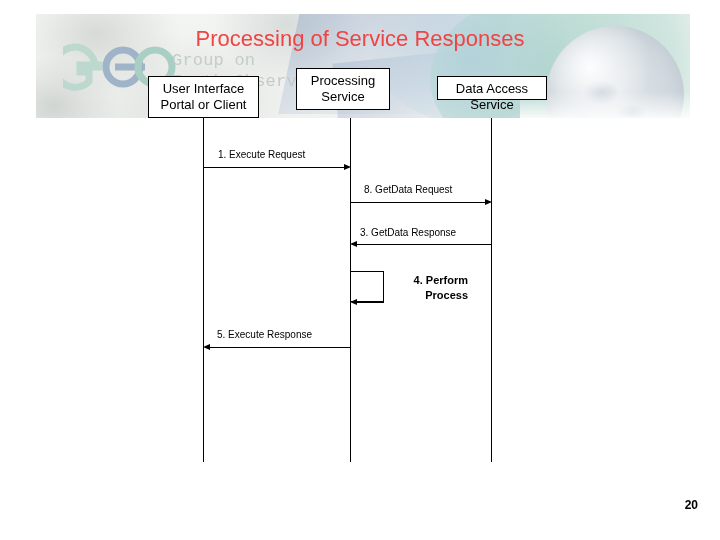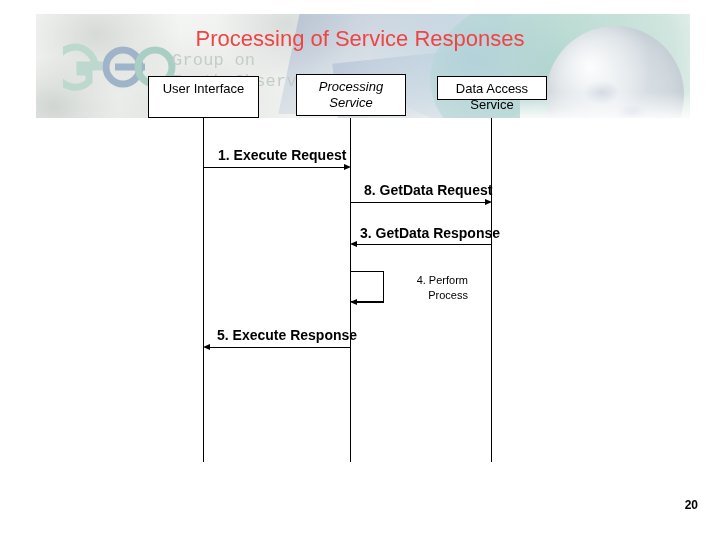--- a/index.html
+++ b/index.html
@@ -154,25 +154,24 @@
   .actor-box .ln { display: block; white-space: nowrap; }
 
   .lifeline {
     position: absolute;
     width: 1px;
     background: #000000;
   }
 
   .msg-label {
     position: absolute;
-    font-size: 14px;
+    font-size: 10px;
     line-height: 14px;
     color: #000000;
     white-space: nowrap;
-    font-weight: bold;
   }
 
   .msg-line {
     position: absolute;
     height: 1px;
     background: #000000;
   }
   .arrowhead {
     position: absolute;
     width: 0;
@@ -196,20 +195,21 @@
     background: #000000;
   }
 
   .proc-label {
     position: absolute;
     font-size: 11px;
     line-height: 15px;
     color: #000000;
     text-align: right;
     white-space: nowrap;
+    font-weight: bold;
   }
 
   
   #page-number {
     position: absolute;
     right: 22px;
     bottom: 28px;
     font-size: 12px;
     font-weight: bold;
     color: #000000;
@@ -245,23 +245,24 @@
   <div>Group on</div>
   <div>Earth Observations</div>
 </div>
 
 <div id="slide-title">Processing of Service Responses</div>
 
 <div id="diagram">
 
   <div class="actor-box" style="left:148px; top:76px; width:111px; height:42px;">
     <span class="ln">User Interface</span>
+    <span class="ln">Portal or Client</span>
   </div>
 
-  <div class="actor-box" style="left:296px; top:74px; width:110px; height:42px;font-style:italic;">
+  <div class="actor-box" style="left:296px; top:68px; width:94px; height:42px;">
     <span class="ln">Processing</span>
     <span class="ln">Service</span>
   </div>
 
   <div class="actor-box" style="left:437px; top:76px; width:110px; height:24px;">
     <span class="ln">Data Access</span>
     <span class="ln">Service</span>
   </div>
 
   <div class="lifeline" style="left:203px; top:118px; height:344px;"></div>

